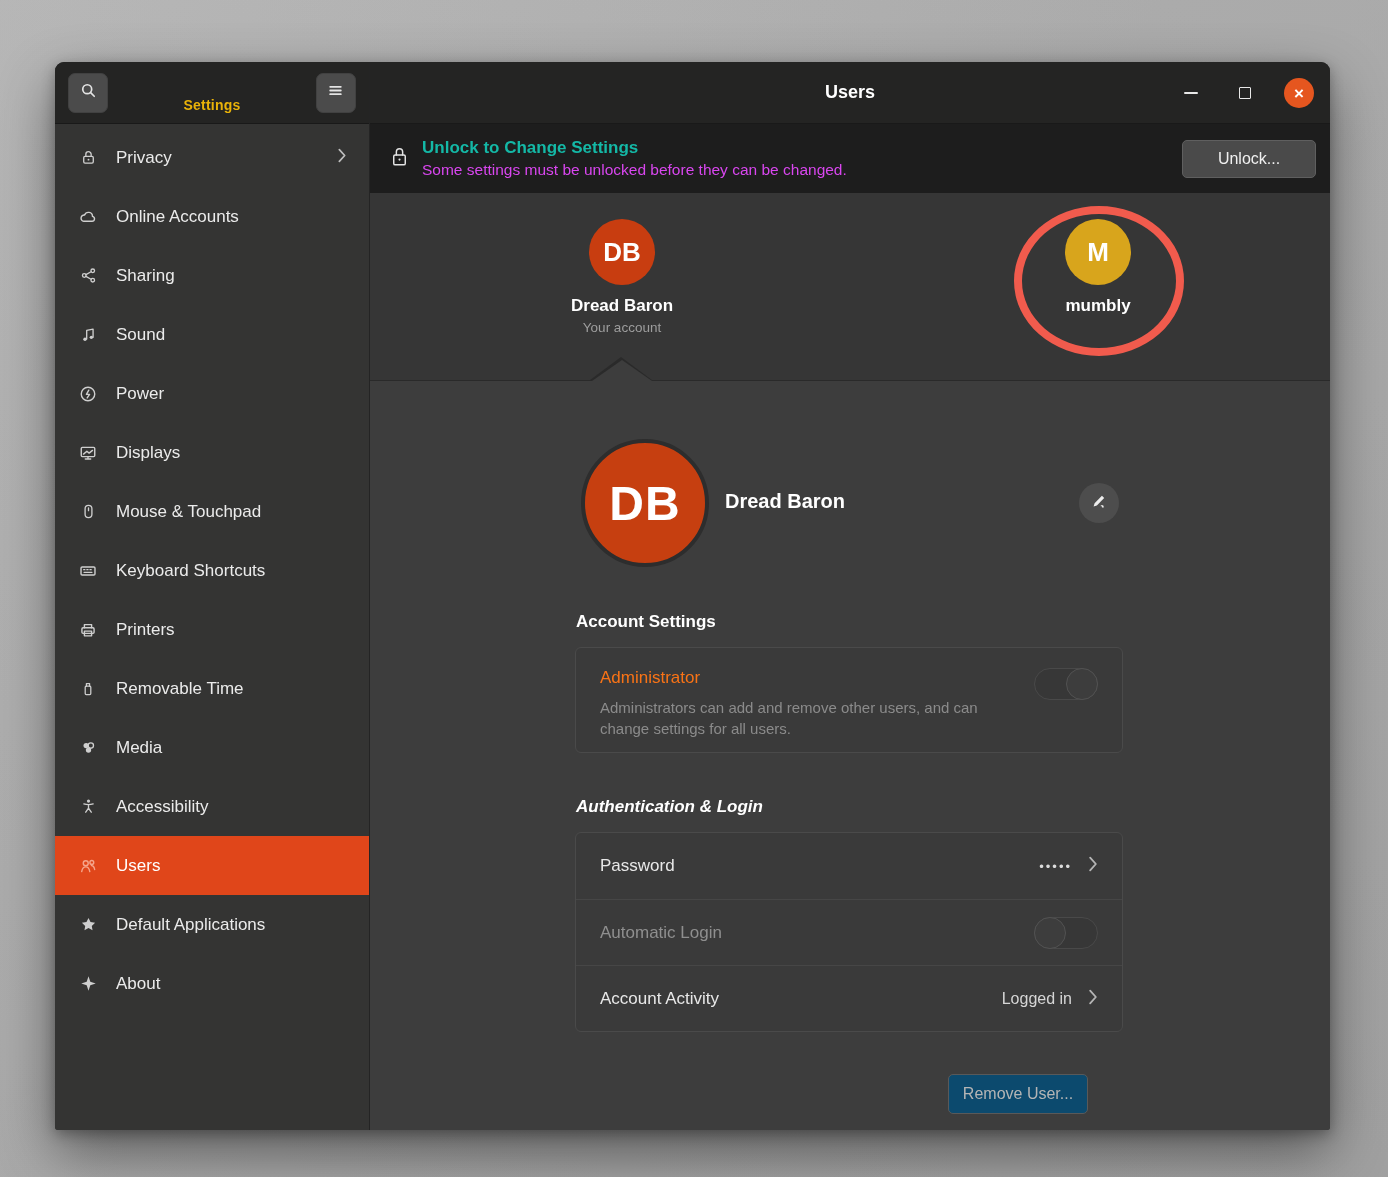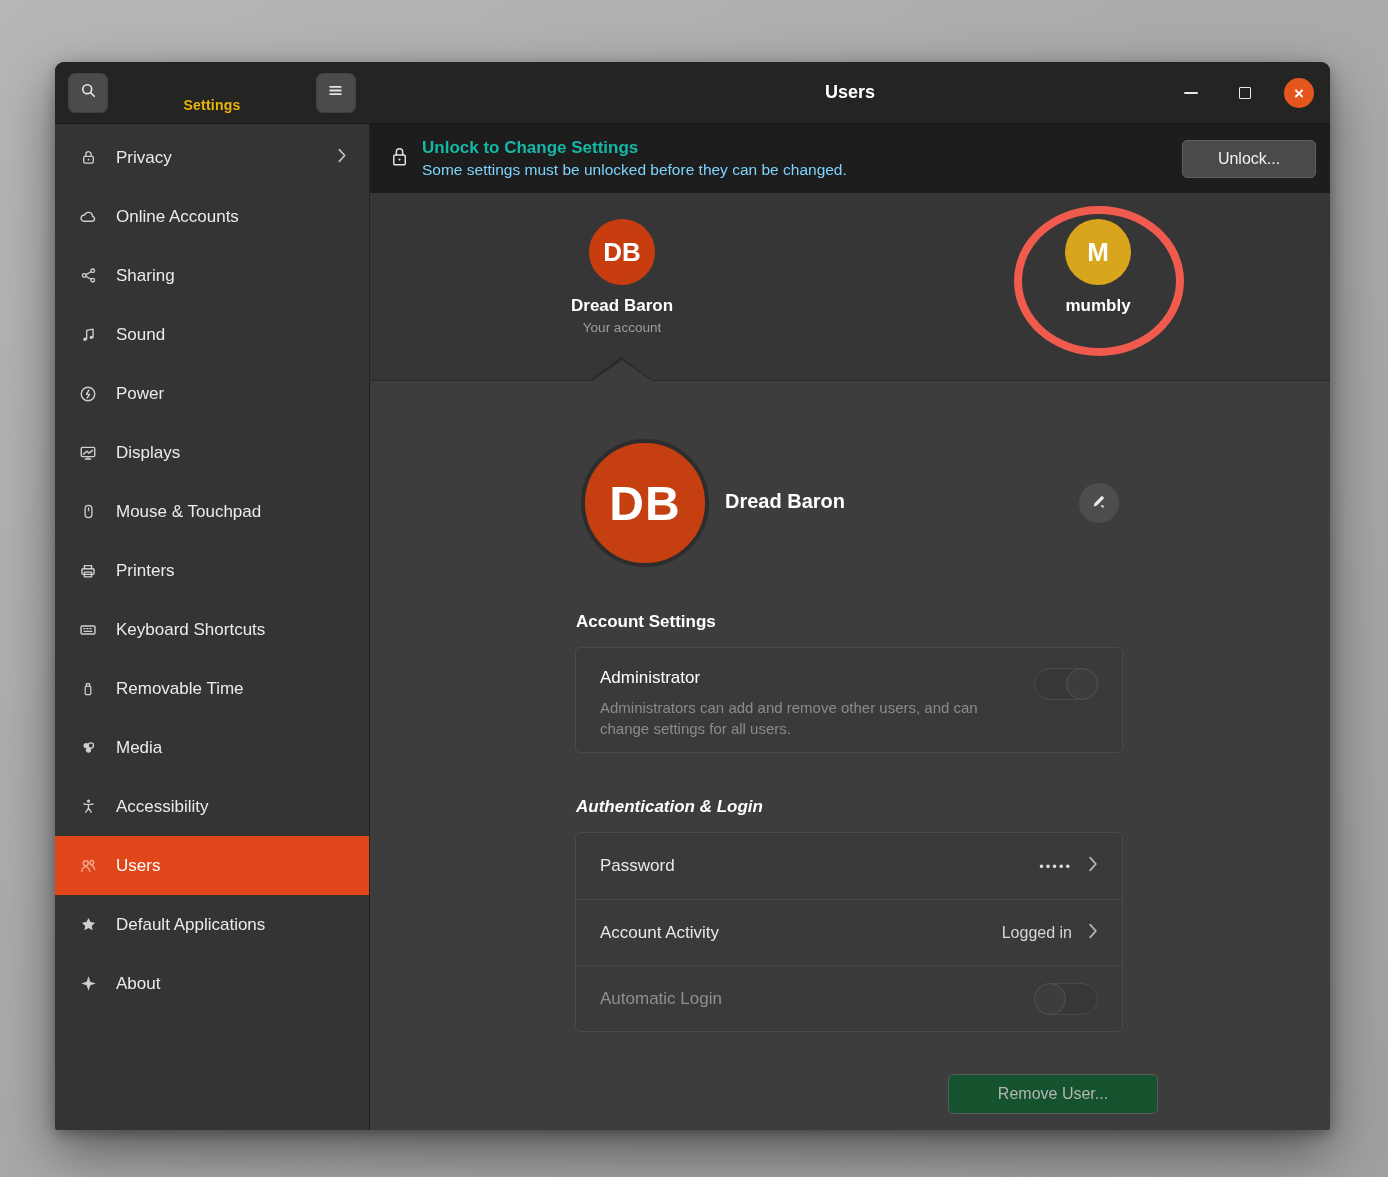--- a/index.html
+++ b/index.html
@@ -52,21 +52,21 @@
   .wc-max { width:12px; height:12px; border:1.6px solid #e8e8e8; border-radius:1px; }
   .wc-close { width:30px; height:30px; border-radius:50%; background:#e5561f; display:flex;
     align-items:center; justify-content:center; color:#ffffff; font-size:17px; font-weight:bold; line-height:1; }
 
   
   .banner { height:69px; flex:0 0 69px; background:#1d1d1d; display:flex; align-items:center;
     padding:0 14px 0 20px; position:relative; }
   .banner svg { stroke:#e3e3e3; fill:none; stroke-width:1.4; stroke-linecap:round; }
   .banner-texts { margin-left:13px; flex:1; }
   .banner-title { color:#14b8a6; font-weight:bold; font-size:17px; margin-bottom:3px; }
-  .banner-sub { color:#7dd3fc; font-size:15.5px; }
+  .banner-sub { color:#d946ef; font-size:15.5px; }
   .unlock-btn { width:134px; height:38px; background:#4a4a4a; border:1px solid #5f5f5f; border-radius:5px;
     color:#f0f0f0; font-size:16px; display:flex; align-items:center; justify-content:center;
     cursor:pointer; flex:0 0 134px; }
   .annot { position:absolute; border:7px solid #f15b4d; border-radius:50%; pointer-events:none; z-index:30; }
 
   
   .strip { height:188px; flex:0 0 188px; background:#363636; position:relative; border-bottom:1px solid #2a2a2a; }
   .account { position:absolute; top:26px; width:180px; display:flex; flex-direction:column; align-items:center; cursor:pointer; }
   .acct-db { left:162px; }  
   .acct-m  { left:638px; }  
@@ -90,41 +90,41 @@
   .profile-name { position:absolute; left:355px; top:109px; color:#ffffff; font-weight:bold; font-size:20px; }
   .edit-btn { position:absolute; left:709px; top:102px; width:40px; height:40px; border-radius:50%;
     background:#4d4d4d; display:flex; align-items:center; justify-content:center; cursor:pointer; }
 
   .section-h { position:absolute; left:206px; color:#ffffff; font-weight:bold; font-size:17px; }
   .h-account { top:231px; }
   .h-auth { top:416px;font-style:italic; }
 
   .card { position:absolute; left:205px; width:548px; background:#3a3a3a; border:1px solid #4a4a4a; border-radius:6px; }
   .card-account { top:266px; height:106px; padding:20px 24px; }
-  .admin-label { color:#ffffff; font-size:17px; }
+  .admin-label { color:#f97316; font-size:17px; }
   .admin-desc { color:#8b8b8b; font-size:15px; line-height:21px; margin-top:9px; width:420px; }
   .card-auth { top:451px; }
   .auth-row { height:66px; display:flex; align-items:center; padding:0 24px; cursor:pointer; }
   .auth-row + .auth-row { border-top:1px solid #464646; }
   .row-label { flex:1; font-size:17px; color:#e8e8e8; }
   .row-label.dim { color:#8f8f8f; }
   .row-value { color:#d6d6d6; font-size:16px; margin-right:16px; }
   .dots { letter-spacing:2px; font-size:13px; color:#dcdcdc; }
   .chev svg { stroke:#b5b5b5; fill:none; stroke-width:1.6; stroke-linecap:round; stroke-linejoin:round; }
 
   
   .toggle { width:64px; height:32px; border-radius:16px; background:#373737; border:1px solid #494949; position:relative; flex:0 0 64px; }
   .toggle .knob { position:absolute; top:-1px; width:32px; height:32px; border-radius:50%;
     background:#3d3d3d; border:1px solid #525252; }
   .toggle.knob-right .knob { right:-1px; }
   .toggle.knob-left .knob { left:-1px; }
   .toggle.card-toggle { position:absolute; right:24px; top:20px; }
 
-  .remove-btn { position:absolute; left:578px; top:693px; width:210px; height:40px;
-    background:#14532d; border:1px solid #595959; border-radius:5px; color:#b5b5b5; font-size:16px;
+  .remove-btn { position:absolute; left:578px; top:693px; width:140px; height:40px;
+    background:#0c4a6e; border:1px solid #595959; border-radius:5px; color:#b5b5b5; font-size:16px;
     display:flex; align-items:center; justify-content:center; cursor:pointer; }
 </style>
 </head>
 <body>
 
 <div class="desktop-facet facet1"></div>
 
 <div class="window">
 
   <div class="sidebar">
@@ -223,36 +223,36 @@
               <rect x="4.8" y="2.3" width="6.4" height="11.4" rx="3.2"></rect>
               <path d="M8 4.6v2.6"></path>
             </svg>
         </span>
         <span class="nav-label">Mouse &amp; Touchpad</span>
       </div>
 
       <div class="nav-row">
         <span class="nav-ic">
           <svg width="18" height="18" viewBox="0 0 16 16">
+              <rect x="1.8" y="4.4" width="12.4" height="7.2" rx="1"></rect>
+              <path d="M4.2 6.8h1M7 6.8h1M9.8 6.8h1M4.5 9.2h7"></path>
+            </svg>
+        </span>
+        <span class="nav-label">Keyboard Shortcuts</span>
+      </div>
+
+      <div class="nav-row">
+        <span class="nav-ic">
+          <svg width="18" height="18" viewBox="0 0 16 16">
               <path d="M4.8 6V3.2h6.4V6"></path>
               <rect x="2.6" y="6" width="10.8" height="5" rx="1"></rect>
               <rect x="4.8" y="9" width="6.4" height="4.2"></rect>
             </svg>
         </span>
         <span class="nav-label">Printers</span>
-      </div>
-
-      <div class="nav-row">
-        <span class="nav-ic">
-          <svg width="18" height="18" viewBox="0 0 16 16">
-              <rect x="1.8" y="4.4" width="12.4" height="7.2" rx="1"></rect>
-              <path d="M4.2 6.8h1M7 6.8h1M9.8 6.8h1M4.5 9.2h7"></path>
-            </svg>
-        </span>
-        <span class="nav-label">Keyboard Shortcuts</span>
       </div>
 
       <div class="nav-row">
         <span class="nav-ic">
           <svg width="16" height="16" viewBox="0 0 16 16">
               <rect x="5.2" y="5.2" width="5.6" height="8.4" rx="1"></rect>
               <path d="M6.4 5.2V2.6h3.2v2.6"></path>
             </svg>
         </span>
         <span class="nav-label">Removable Time</span>
@@ -395,33 +395,33 @@
         <div class="auth-row">
           <span class="row-label">Password</span>
           <span class="row-value dots">•••••</span>
           <span class="chev">
             <svg width="10" height="16" viewBox="0 0 8 14">
                 <path d="M1.5 1.5L6.5 7l-5 5.5" fill="none"></path>
               </svg>
           </span>
         </div>
         <div class="auth-row">
+          <span class="row-label dim">Automatic Login</span>
+          <span class="toggle knob-left">
+              <span class="knob"></span>
+            </span>
+        </div>
+        <div class="auth-row">
           <span class="row-label">Account Activity</span>
           <span class="row-value">Logged in</span>
           <span class="chev">
             <svg width="10" height="16" viewBox="0 0 8 14">
                 <path d="M1.5 1.5L6.5 7l-5 5.5" fill="none"></path>
               </svg>
           </span>
         </div>
-        <div class="auth-row">
-          <span class="row-label dim">Automatic Login</span>
-          <span class="toggle knob-left">
-              <span class="knob"></span>
-            </span>
-        </div>
       </div>
 
       <div class="remove-btn">Remove User...</div>
 
     </div>
   </div>
 </div>
 
 </body></html>

